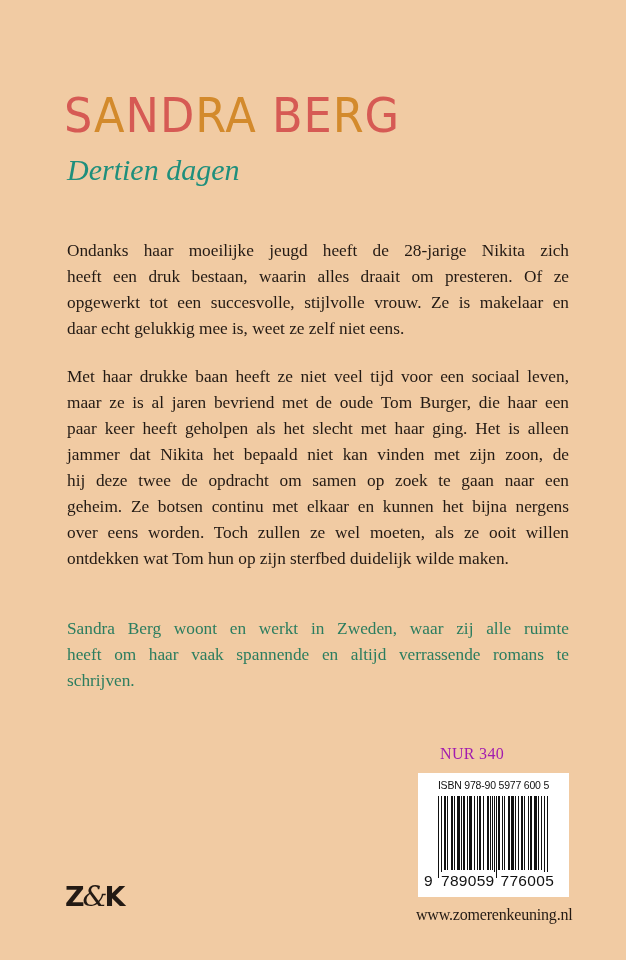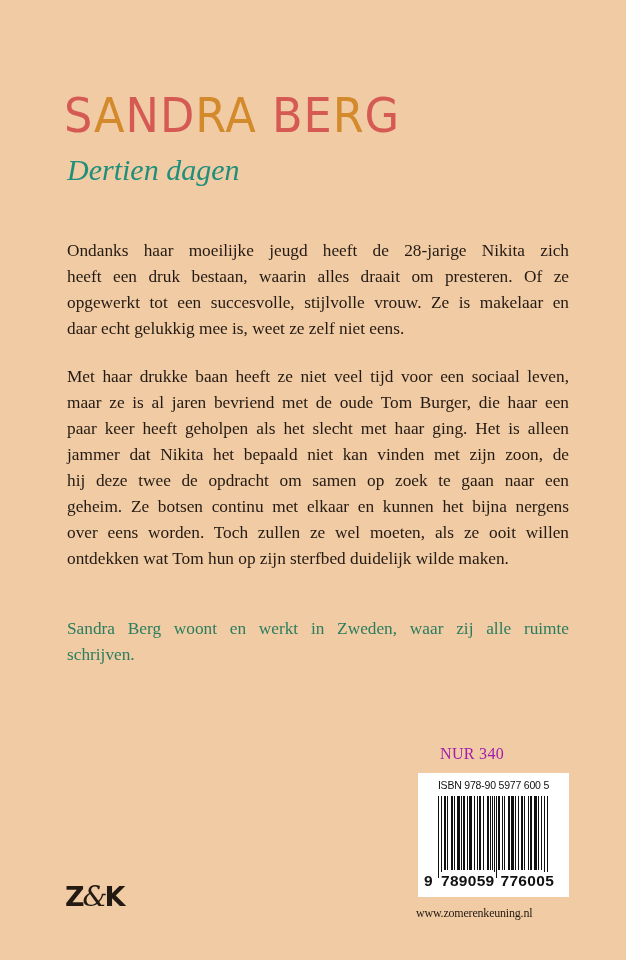--- a/index.html
+++ b/index.html
@@ -107,21 +107,21 @@
       flex: none;
     }
     .bars i.g { height: 82px; }
     .bars b { display: block; flex: none; height: 74px; }
     .barcode-digits {
       position: absolute;
       left: 6px;
       top: 99px;
       width: 140px;
       font-family: "Liberation Sans", "DejaVu Sans", sans-serif;
-      font-weight: bold;
+      font-weight: normal;
       font-size: 15.5px;
       line-height: 18px;
       color: #111;
       white-space: nowrap;
       background: transparent;
     }
     .barcode-digits .first { display: inline-block; width: 16px; }
     .barcode-digits .grp { display: inline-block; background: #fff; padding: 0 1px; letter-spacing: 0.3px; }
     .logo {
       position: absolute;
@@ -138,21 +138,21 @@
       font-family: "DejaVu Serif", serif;
       font-weight: normal;
       font-style: italic;
       font-size: 28px;
       letter-spacing: -3px;
     }
     .url {
       position: absolute;
       left: 416px;
       top: 906px;
-      font-size: 12px;
+      font-size: 16px;
       color: #231a14;
       letter-spacing: -0.2px;
       white-space: nowrap;
     }
   </style>
 </head>
 <body>
 
 <div style="position:absolute;left:0;top:0;width:562px;height:960px;">
 
@@ -175,20 +175,21 @@
     <span class="line">paar keer heeft geholpen als het slecht met haar ging. Het is alleen</span>
     <span class="line">jammer dat Nikita het bepaald niet kan vinden met zijn zoon, de</span>
     <span class="line">hij deze twee de opdracht om samen op zoek te gaan naar een</span>
     <span class="line">geheim. Ze botsen continu met elkaar en kunnen het bijna nergens</span>
     <span class="line">over eens worden. Toch zullen ze wel moeten, als ze ooit willen</span>
     <span class="line last">ontdekken wat Tom hun op zijn sterfbed duidelijk wilde maken.</span>
   </div>
 
   <div class="body-text" id="para3">
     <span class="line">Sandra Berg woont en werkt in Zweden, waar zij alle ruimte</span>
+    <span class="line">heeft om haar vaak spannende en altijd verrassende romans te</span>
     <span class="line last">schrijven.</span>
   </div>
 
   <div class="nur">NUR 340</div>
 
   <div class="barcode-box">
     <div class="isbn-text">ISBN 978-90 5977 600 5</div>
     <div class="bars">
       <i class="g" style="width:1px"></i>
         <b style="width:2px"></b>

